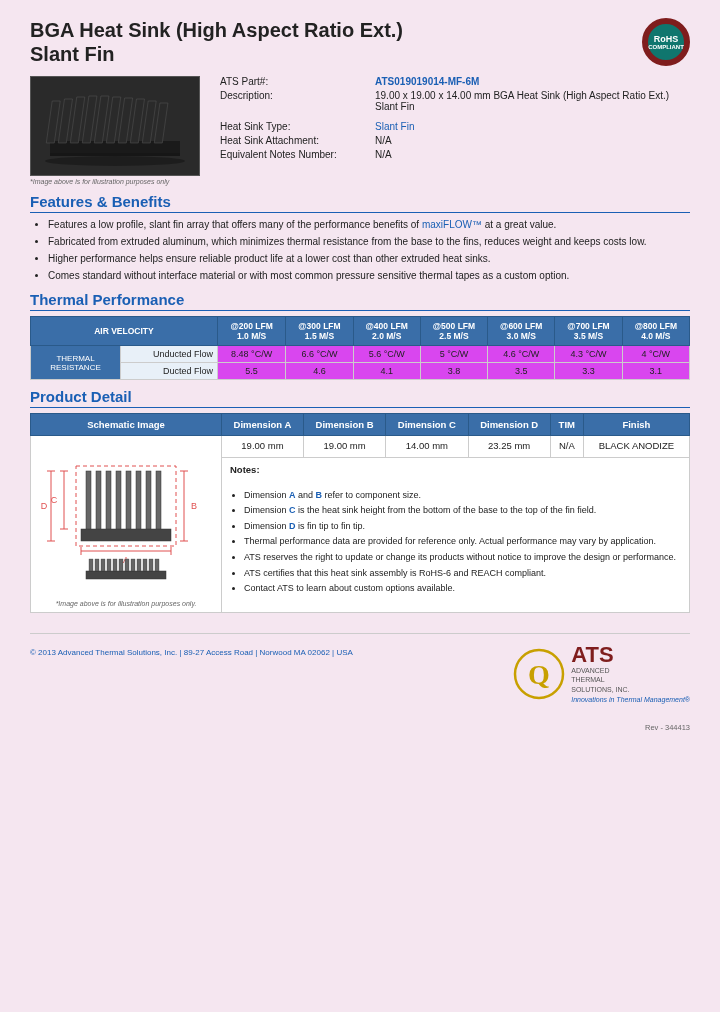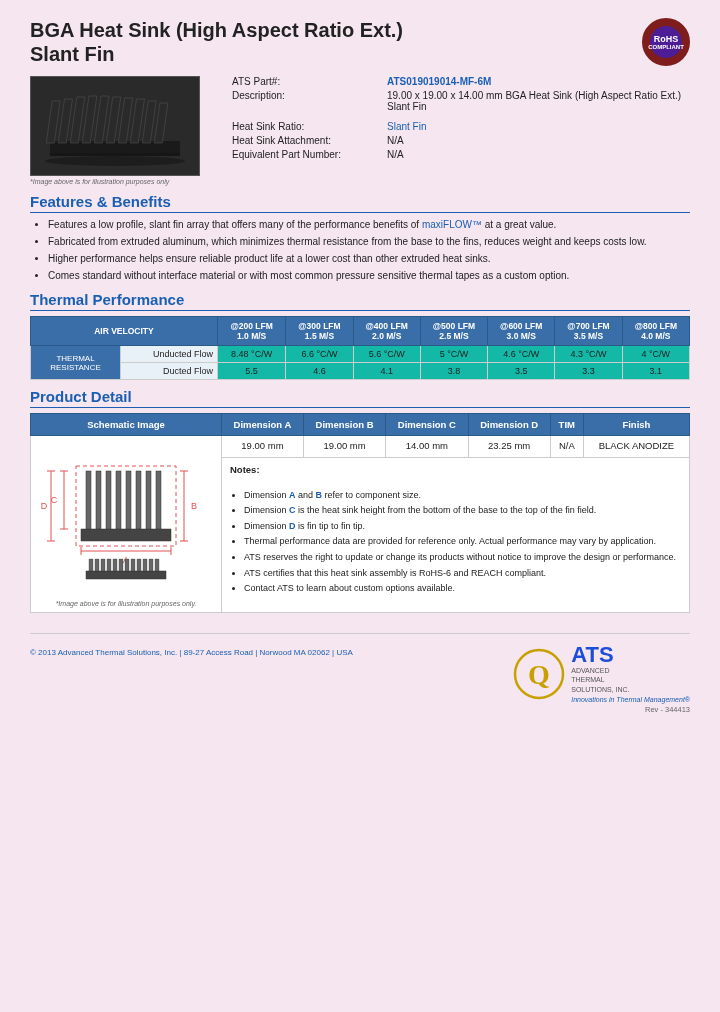--- a/index.html
+++ b/index.html
@@ -28,37 +28,37 @@
     .product-title h1 {
       font-size: 20px;
       font-weight: bold;
       color: #222;
       line-height: 1.2;
     }
     .rohs-badge {
       width: 48px;
       height: 48px;
       border-radius: 50%;
-      background: #4c1d95;
+      background: #0f766e;
       display: flex;
       flex-direction: column;
       align-items: center;
       justify-content: center;
       color: white;
       font-size: 7px;
       font-weight: bold;
       text-align: center;
-      border: 8px solid #7f1d1d;
+      border: 6px solid #7f1d1d;
     }
     .rohs-badge .rohs-text { font-size: 9px; font-weight: bold; }
     .rohs-badge .compliant-text { font-size: 6px; }
     
     .product-info-row {
       display: flex;
-      gap: 32px;
+      gap: 20px;
       margin-bottom: 6px;
     }
     .product-image-area {
       width: 170px;
       flex-shrink: 0;
     }
     .product-image-box {
       width: 170px;
       height: 100px;
       background: #2a2a2a;
@@ -132,21 +132,21 @@
     .thermal-table th {
       background: #3a6ea8;
       color: white;
       padding: 4px 3px;
       text-align: center;
       border: 1px solid #2a5a8a;
       font-size: 8.5px;
       line-height: 1.2;
     }
     .thermal-table td {
-      background: #14b8a6;
+      background: #d946ef;
       padding: 3px 4px;
       text-align: center;
       border: 1px solid #ccc;
       font-size: 9px;
     }
     .thermal-table .row-label {
       background: #3a6ea8;
       color: white;
       font-size: 8.5px;
       text-align: center;
@@ -228,40 +228,40 @@
       align-items: center;
       gap: 6px;
     }
     .ats-text-logo {
       display: flex;
       flex-direction: column;
     }
     .ats-big {
       font-size: 22px;
       font-weight: bold;
-      color: #1d4ed8;
+      color: #7f1d1d;
       line-height: 1;
     }
     .ats-small {
       font-size: 7px;
       color: #555;
       text-transform: uppercase;
       line-height: 1.3;
     }
     .ats-tagline {
       font-size: 7px;
       color: #1a5fb4;
       font-style: italic;
       margin-top: 2px;
     }
     .rev-text {
       font-size: 7.5px;
       color: #666;
       text-align: right;
-      margin-top: 2px;
+      margin-top: 20px;
     }
     .schematic-svg {
       width: 180px;
       height: 155px;
     }
     .schematic-note {
       font-size: 7px;
       color: #666;
       font-style: italic;
       margin-top: 2px;
@@ -319,29 +319,29 @@
       <div class="detail-row">
         <span class="detail-label">ATS Part#:</span>
         <span class="detail-value link-style">ATS019019014-MF-6M</span>
       </div>
       <div class="detail-row">
         <span class="detail-label">Description:</span>
         <span class="detail-value">19.00 x 19.00 x 14.00 mm BGA Heat Sink (High Aspect Ratio Ext.) Slant Fin</span>
       </div>
       <div style="height:6px"></div>
       <div class="detail-row">
-        <span class="detail-label">Heat Sink Ratio:</span>
+        <span class="detail-label">Heat Sink Type:</span>
         <span class="detail-value blue-link">Slant Fin</span>
       </div>
       <div class="detail-row">
         <span class="detail-label">Heat Sink Attachment:</span>
         <span class="detail-value">N/A</span>
       </div>
       <div class="detail-row">
-        <span class="detail-label">Equivalent Part Number:</span>
+        <span class="detail-label">Equivalent Notes Number:</span>
         <span class="detail-value">N/A</span>
       </div>
     </div>
   </div>
 
   <div class="section-heading">Features &amp; Benefits</div>
   <ul class="features-list">
     <li>Features a low profile, slant fin array that offers many of the performance benefits of <span class="highlight">maxiFLOW™</span> at a great value.</li>
     <li>Fabricated from extruded aluminum, which minimizes thermal resistance from the base to the fins, reduces weight and keeps costs low.</li>
     <li>Higher performance helps ensure reliable product life at a lower cost than other extruded heat sinks.</li>

